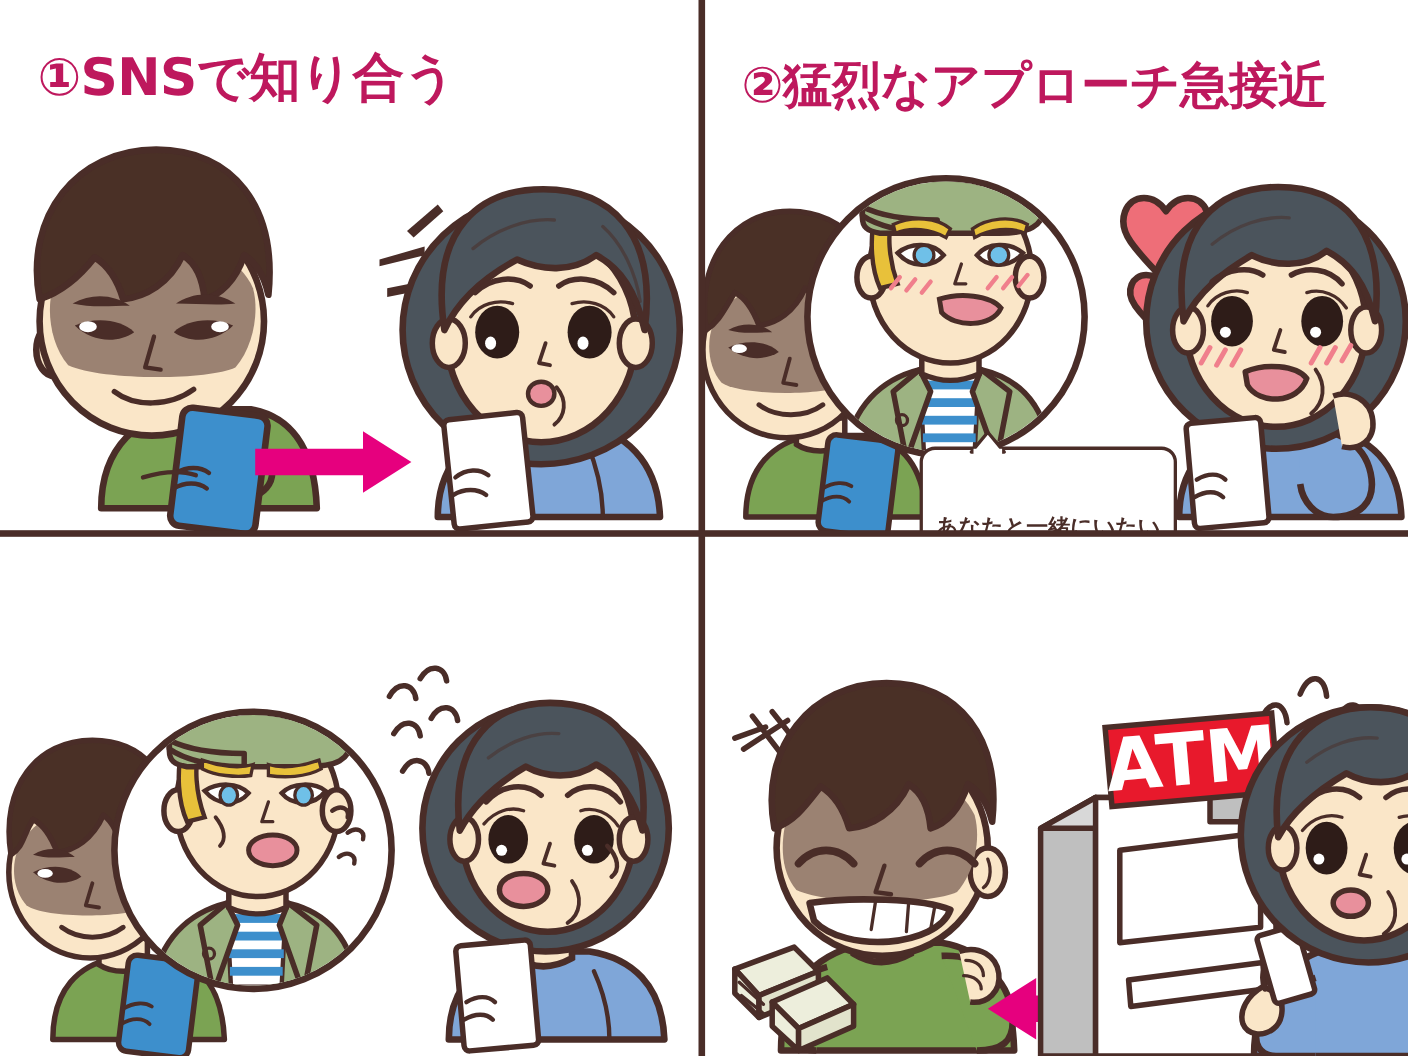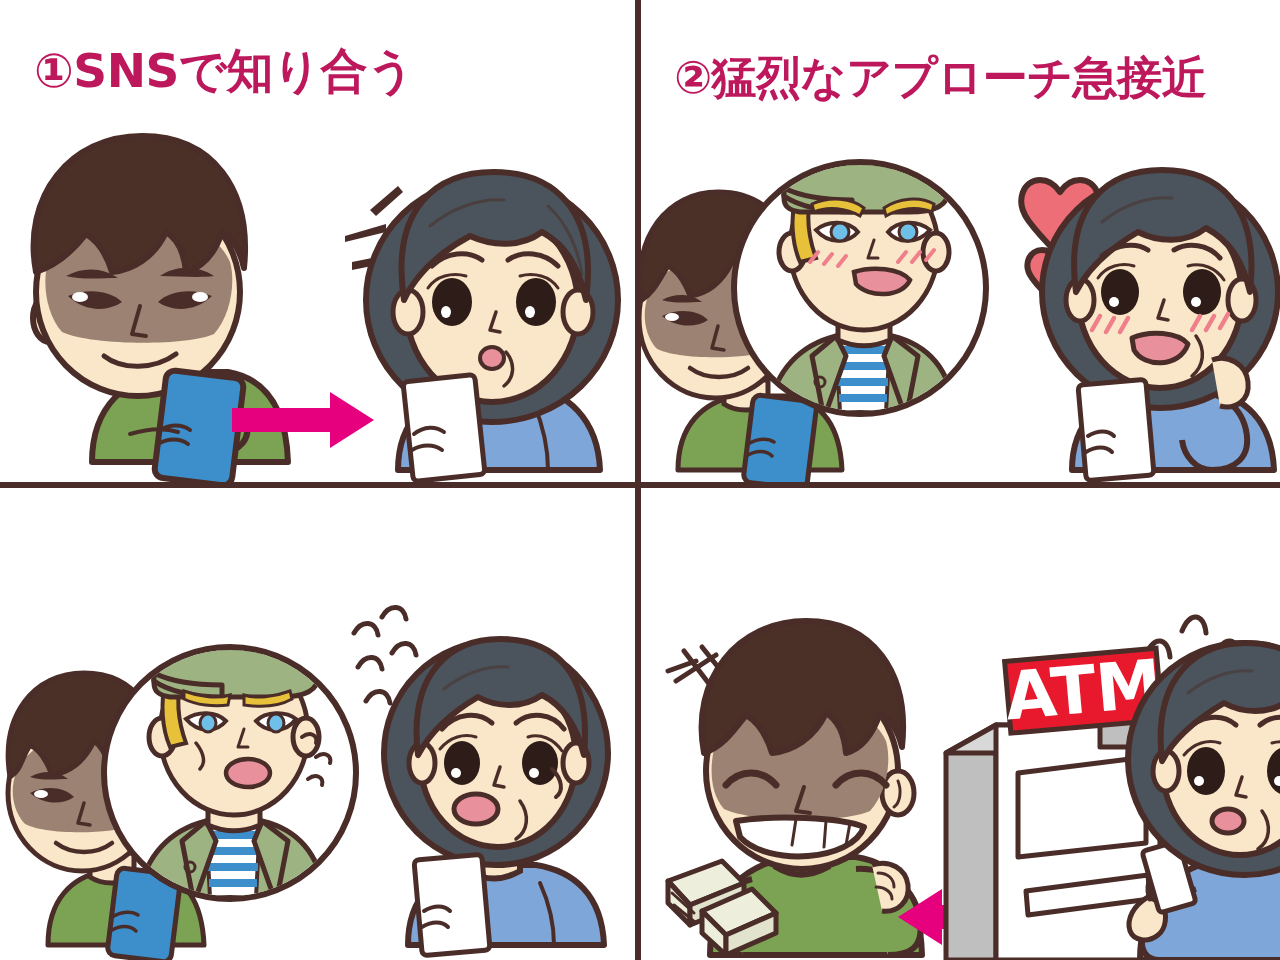--- a/index.html
+++ b/index.html
@@ -291,20 +291,27 @@
 
           <path d="M572 360 C588 354 606 364 608 382 C610 400 596 410 580 406" fill="#FAE6C8" stroke="#4A2D28" stroke-width="5" stroke-linejoin="round"></path>
 
           <rect x="442" y="382" width="68" height="96" rx="5" transform="rotate(-5 476 430)" fill="#ffffff" stroke="#4A2D28" stroke-width="5"></rect>
           <path class="ln" d="M448 436 C458 430 468 430 474 436" stroke-width="4"></path>
           <path class="ln" d="M446 452 C456 446 466 446 472 452" stroke-width="4"></path>
         </g>
       </svg>
     </div>
 
+    <div class="bubble" id="bubble-2">
+      <svg class="bubble-tail-svg" style="left:42px;top:-17px;" width="34" height="20" viewBox="0 0 34 20">
+        <path d="M2 19 L17 1 L32 19 Z" fill="#ffffff" stroke="#4A2D28" stroke-width="3" stroke-linejoin="round"></path>
+        <rect x="4" y="16" width="26" height="6" fill="#ffffff"></rect>
+      </svg>
+      <span>あなたと一緒にいたい</span>
+    </div>
 
     <div class="panel-title" id="title-2">②猛烈なアプローチ急接近</div>
   </div>
 
   <div class="panel" id="panel-3">
     <div class="scene" style="top:0;height:475px;">
       <svg width="640" height="475" viewBox="0 0 640 475">
 
         <g>
           <path d="M48 460 C48 414 72 392 104 386 L154 386 C184 392 202 414 204 460 Z" fill="#7BA353" stroke="#4A2D28" stroke-width="5" stroke-linejoin="round"></path>

